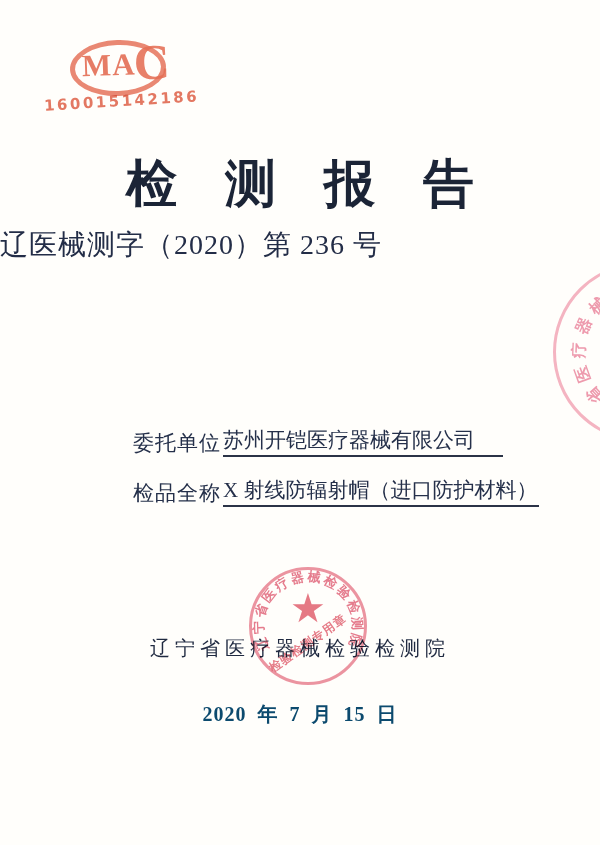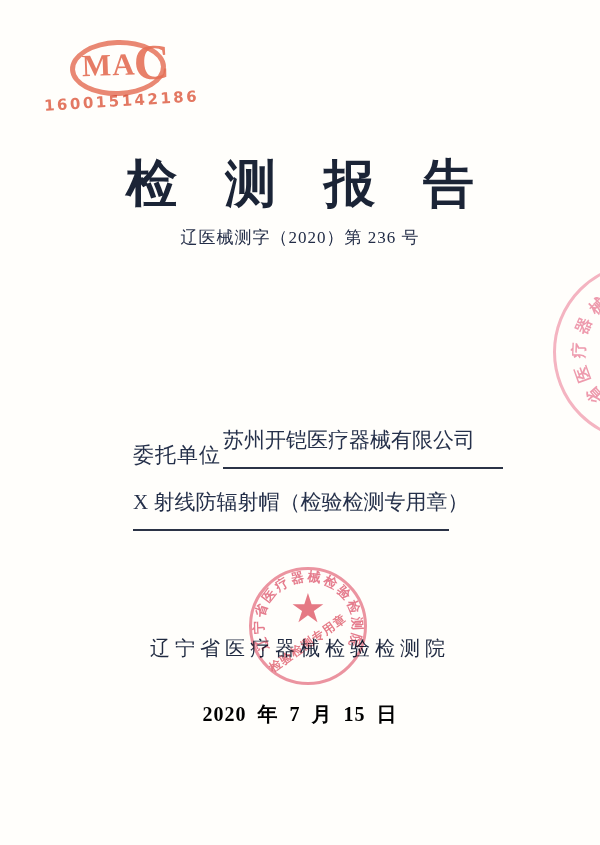--- a/index.html
+++ b/index.html
@@ -72,22 +72,22 @@
     display: flex;
     justify-content: space-between;
     font-size: 51px;
     font-weight: 700;
     color: #1b2436;
     line-height: 1.1;
   }
   .report-no {
     position: absolute;
     left: 0; right: 0; top: 226px;
-    text-align: center;
-    font-size: 17px;
+    text-align: left;
+    font-size: 28px;
     letter-spacing: 1px;
     color: #232d47;
   }
 
   
   .fields {
     position: absolute;
     left: 133px; top: 427px;
   }
   .field-row {
@@ -98,21 +98,21 @@
     line-height: 27px;
     color: #25304a;
   }
   .field-label {
     white-space: nowrap;
     letter-spacing: 1px;
     margin-right: 2px;
   }
   .field-value {
     border-bottom: 2px solid #2b3346;
-    padding-bottom: 13px;
+    padding-bottom: 1px;
     white-space: nowrap;
   }
   .w1 { width: 280px; }
   .w2 { width: 316px; }
   .w3 { width: 272px; }
 
   
   .institute-line {
     position: absolute;
     left: 0; right: 0; top: 635px;
@@ -123,21 +123,21 @@
     z-index: 1;
   }
   .date-line {
     position: absolute;
     left: 0; right: 0; top: 701px;
     text-align: center;
     font-size: 20px;
     font-weight: 600;
     letter-spacing: 1px;
     word-spacing: 5px;
-    color: #000000;
+    color: #0c4a6e;
   }
 
   
   .seal {
     position: absolute;
     left: 249px; top: 567px;
     width: 118px; height: 118px;
     z-index: 2;
     mix-blend-mode: multiply;
     opacity: 0.9;
@@ -221,21 +221,22 @@
     </div>
   </div>
   <div class="report-no">辽医械测字（2020）第 236 号</div>
 
   <div class="fields">
     <div class="field-row">
       <span class="field-label">委托单位</span>
       <span class="field-value w1">苏州开铠医疗器械有限公司</span>
     </div>
     <div class="field-row">
-      <span class="field-value w2">X 射线防辐射帽（检验检测专用章）</span>
+      <span class="field-label">检品全称</span>
+      <span class="field-value w2">X 射线防辐射帽（进口防护材料）</span>
     </div>
     <div class="field-row">
     </div>
   </div>
 
   <div class="institute-line">辽宁省医疗器械检验检测院</div>
 
   <div class="seal">
     <div class="seal-ring"></div>
     <svg class="seal-svg" width="118" height="118" viewBox="0 0 118 118">

